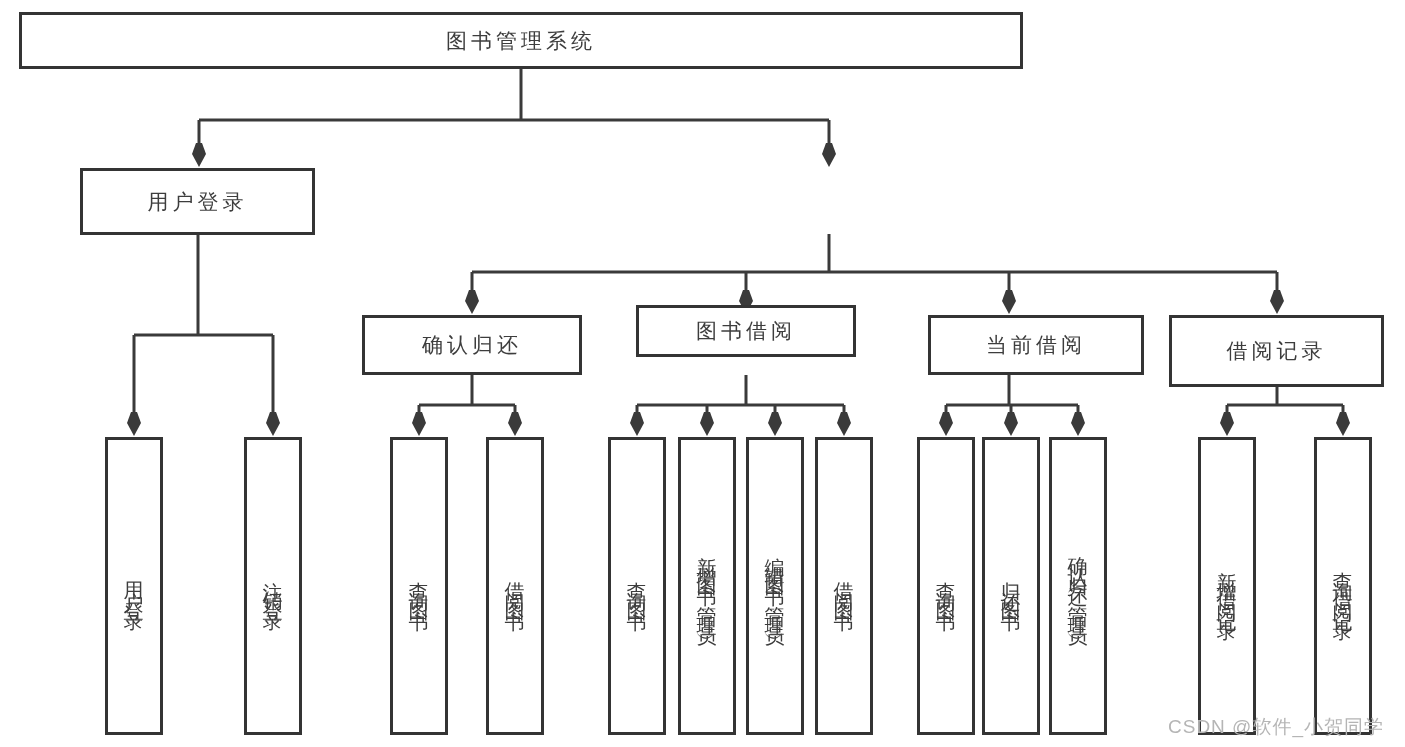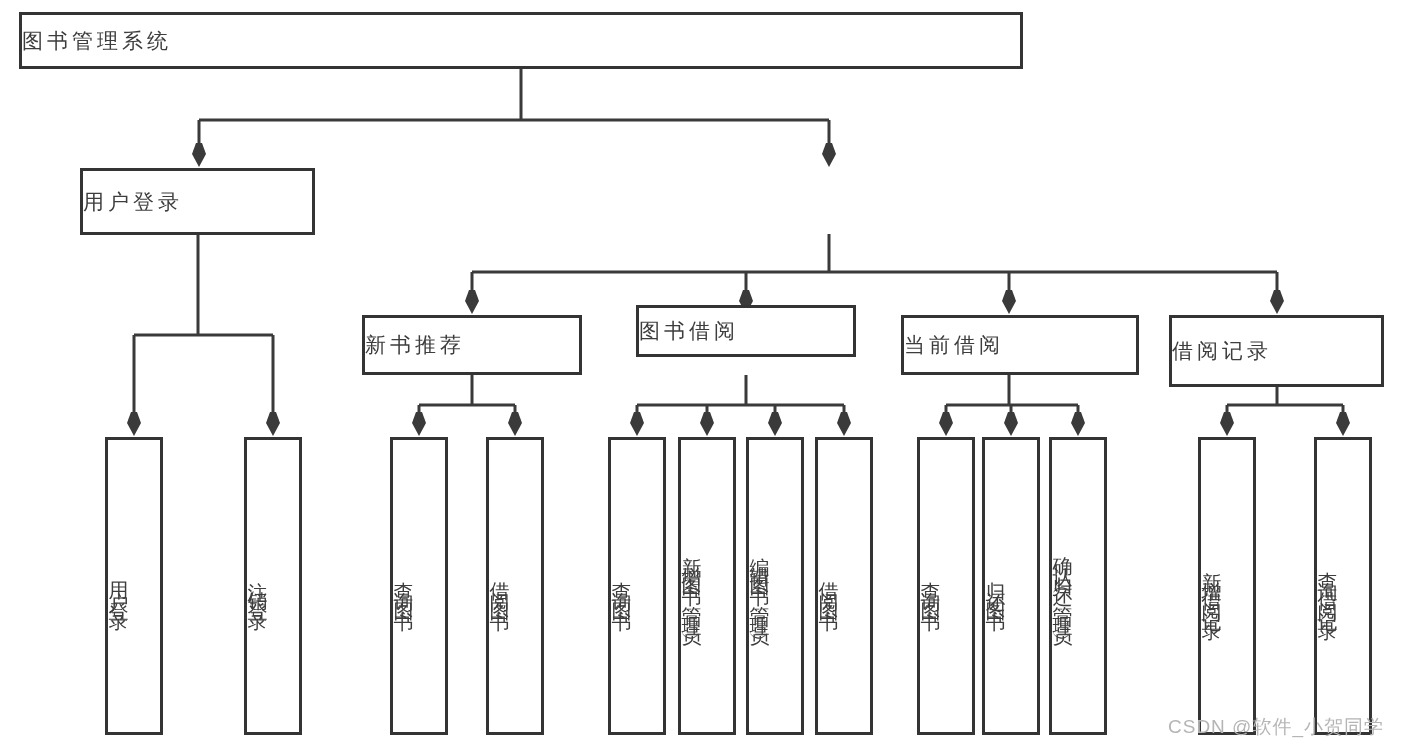--- a/index.html
+++ b/index.html
@@ -13,20 +13,21 @@
   .connector-layer{
     position:absolute;left:0;top:0;z-index:0;
   }
   .box{
     position:absolute;
     box-sizing:border-box;
     background:#ffffff;
     border:3px solid #343434;
     display:flex;
     align-items:center;
+    justify-content:center;
     color:#3d3d3d;
     z-index:1;
   }
   .box.h .lbl{
     font-size:21px;
     letter-spacing:4px;
     white-space:nowrap;
   }
   .box.v .lbl{
     writing-mode:vertical-rl;
@@ -85,26 +86,26 @@
 
   <div class="box h" style="left:19px;top:12px;width:1004px;height:57px">
     <span class="lbl">图书管理系统</span>
   </div>
 
   <div class="box h" style="left:80px;top:168px;width:235px;height:67px">
     <span class="lbl">用户登录</span>
   </div>
 
   <div class="box h" style="left:362px;top:315px;width:220px;height:60px">
-    <span class="lbl">新书推荐</span>
+    <span class="lbl">确认归还</span>
   </div>
   <div class="box h" style="left:636px;top:305px;width:220px;height:52px">
     <span class="lbl">图书借阅</span>
   </div>
-  <div class="box h" style="left:901px;top:315px;width:238px;height:60px">
+  <div class="box h" style="left:928px;top:315px;width:216px;height:60px">
     <span class="lbl">当前借阅</span>
   </div>
   <div class="box h" style="left:1169px;top:315px;width:215px;height:72px">
     <span class="lbl">借阅记录</span>
   </div>
 
   <div class="box v" style="left:105px;top:437px;width:58px;height:298px">
     <span class="lbl">用户登录</span>
   </div>
   <div class="box v" style="left:244px;top:437px;width:58px;height:298px">

